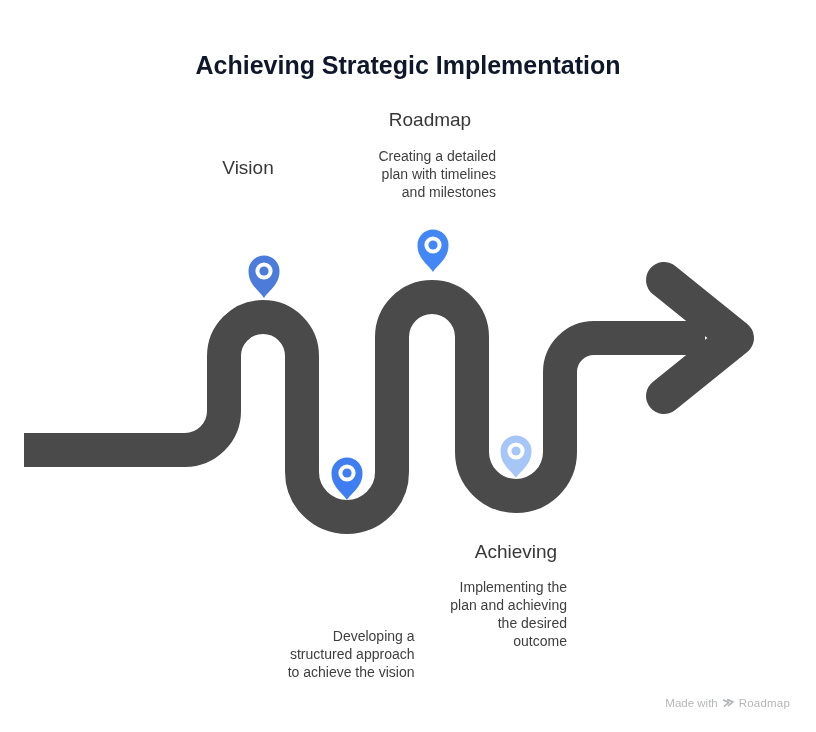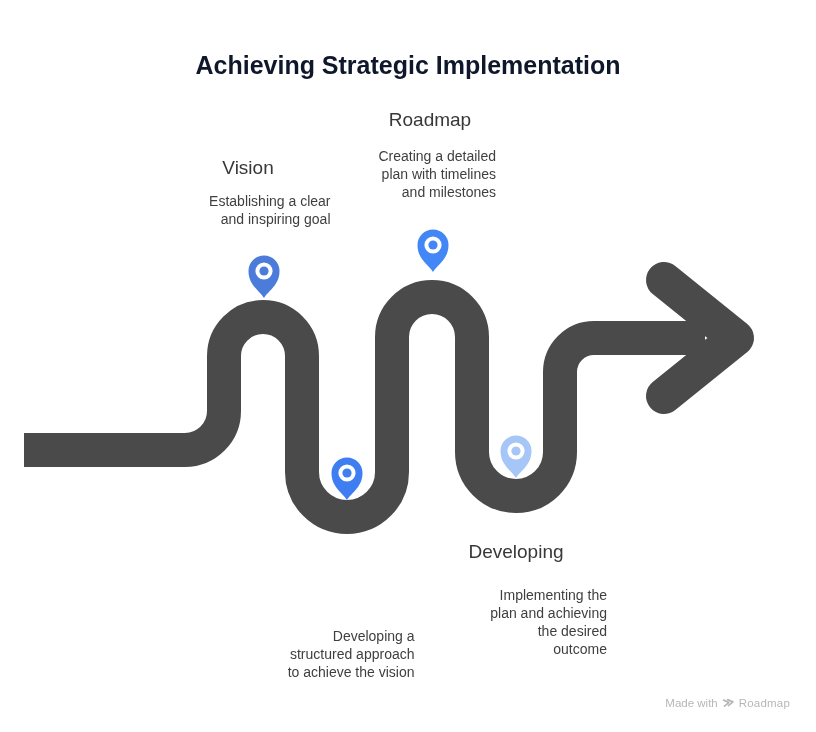--- a/index.html
+++ b/index.html
@@ -31,21 +31,21 @@
     font-size: 14px; color: #3f3f3f;
     text-align: right; line-height: 18px;
   }
   #vision-heading   { left: 248px; top: 156px; }
   #vision-desc      { left: 263px; top: 192px; width: 135px; }
   #roadmap-heading  { left: 430px; top: 108px; }
   #roadmap-desc     { left: 430px; top: 147px; width: 132px; }
   #strategy-heading { left: 347px; top: 562px; width: 115px; }
   #strategy-desc    { left: 347px; top: 627px; width: 135px; }
   #execution-heading{ left: 516px; top: 540px; }
-  #execution-desc   { left: 544px; top: 578px; width: 126px; margin-top: 8px; }
+  #execution-desc   { left: 504px; top: 578px; width: 126px; }
   .watermark {
     position: absolute;
     right: 26px; top: 696px;
     display: flex; align-items: center; gap: 4px;
     font-size: 11.5px; color: #b4b7ba;
   }
   .watermark .brand { letter-spacing: 0.2px; }
 </style>
 </head>
 <body>
@@ -91,28 +91,27 @@
     <g transform="translate(516,478)">
       <path d="M 0 0 C -5 -8 -15.5 -13 -15.5 -27 A 15.5 15.5 0 1 1 15.5 -27 C 15.5 -13 5 -8 0 0 Z" fill="#a6c6f7"></path>
       <circle cx="0" cy="-27" r="8.6" fill="#ffffff"></circle>
       <circle cx="0" cy="-27" r="4.6" fill="#a6c6f7"></circle>
     </g>
   </svg>
 
   <div class="title">Achieving Strategic Implementation</div>
 
   <div class="step-heading" id="vision-heading">Vision</div>
-  <div class="step-desc" id="vision-desc">Establishing a clear and inspiring goal</div>
 
   <div class="step-heading" id="roadmap-heading">Roadmap</div>
   <div class="step-desc" id="roadmap-desc">Creating a detailed plan with timelines and milestones</div>
 
   <div class="step-desc" id="strategy-desc">Developing a structured approach to achieve the vision</div>
 
-  <div class="step-heading" id="execution-heading">Developing</div>
+  <div class="step-heading" id="execution-heading">Achieving</div>
   <div class="step-desc" id="execution-desc">Implementing the plan and achieving the desired outcome</div>
 
   <div class="watermark">
     <span>Made with</span>
     <svg width="13" height="13" viewBox="0 0 13 13" style="transform: rotate(-8deg);">
       <path d="M2 3.5 L7 6.5 L2 9.5" fill="none" stroke="#b4b7ba" stroke-width="1.7" stroke-linecap="round" stroke-linejoin="round"></path>
       <path d="M6 3.5 L11 6.5 L6 9.5" fill="none" stroke="#b4b7ba" stroke-width="1.7" stroke-linecap="round" stroke-linejoin="round"></path>
     </svg>
     <span class="brand">Roadmap</span>
   </div>

